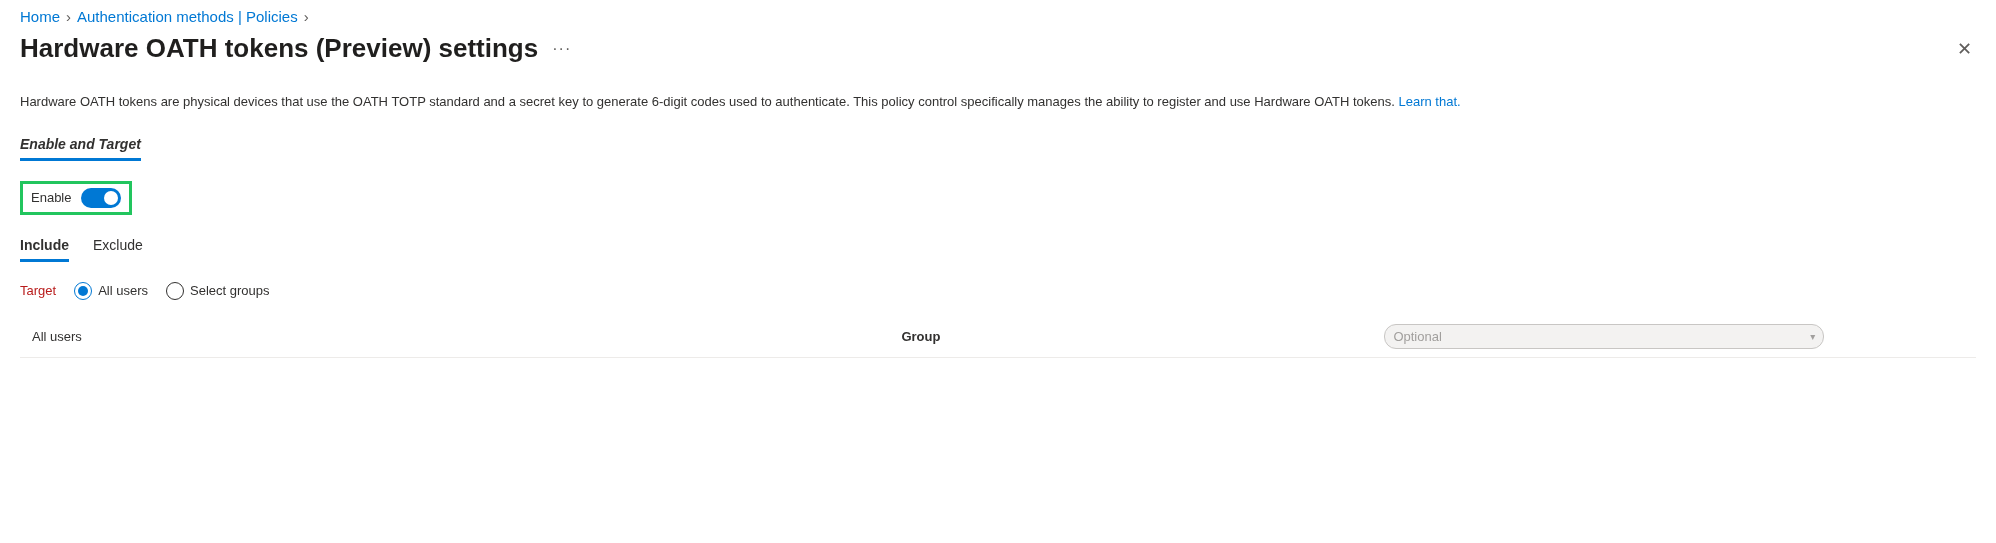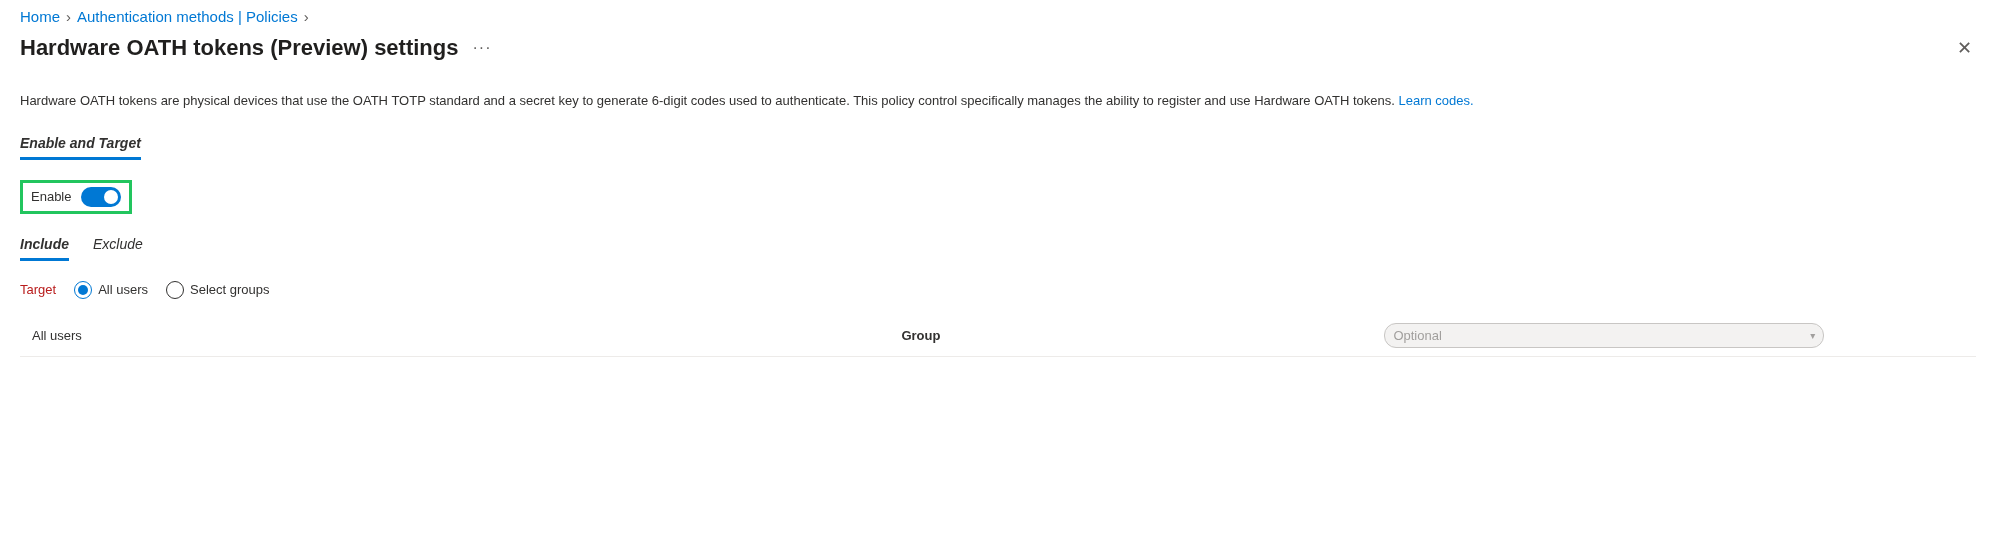--- a/index.html
+++ b/index.html
@@ -34,21 +34,21 @@
       align-items: center;
       justify-content: space-between;
       margin-bottom: 28px;
     }
     .header-left {
       display: flex;
       align-items: center;
       gap: 14px;
     }
     h1.page-title {
-      font-size: 22px;
+      font-size: 26px;
       font-weight: 600;
       color: #201f1e;
     }
     .more-icon {
       color: #605e5c;
       font-size: 16px;
       cursor: pointer;
       letter-spacing: 1px;
     }
     .close-btn {
@@ -111,21 +111,20 @@
       background: #ffffff;
       border-radius: 50%;
       position: absolute;
       top: 3px;
       right: 3px;
     }
     .sub-tabs {
       display: flex;
       gap: 24px;
       margin-bottom: 20px;
-      font-style: italic;
     }
     .sub-tab {
       font-size: 14px;
       color: #323130;
       padding-bottom: 6px;
       cursor: pointer;
       border-bottom: 3px solid transparent;
     }
     .sub-tab.active {
       font-weight: 600;
@@ -236,21 +235,21 @@
 <div class="header-row">
   <div class="header-left">
     <h1 class="page-title">Hardware OATH tokens (Preview) settings</h1>
     <span class="more-icon">···</span>
   </div>
   <span class="close-btn">✕</span>
 </div>
 
 
 <p class="description">
-  <span>Hardware OATH tokens are physical devices that use the OATH TOTP standard and a secret key to generate 6-digit codes used to authenticate. This policy control specifically manages the ability to register and use Hardware OATH tokens. </span><a>Learn codes.</a>
+  <span>Hardware OATH tokens are physical devices that use the OATH TOTP standard and a secret key to generate 6-digit codes used to authenticate. This policy control specifically manages the ability to register and use Hardware OATH tokens. </span><a>Learn that.</a>
 </p>
 
 
 <div class="section-tabs">
   <div class="section-tab active">Enable and Target</div>
 </div>
 
 
 <div class="highlight-box">
   <span class="enable-label">Enable</span>

